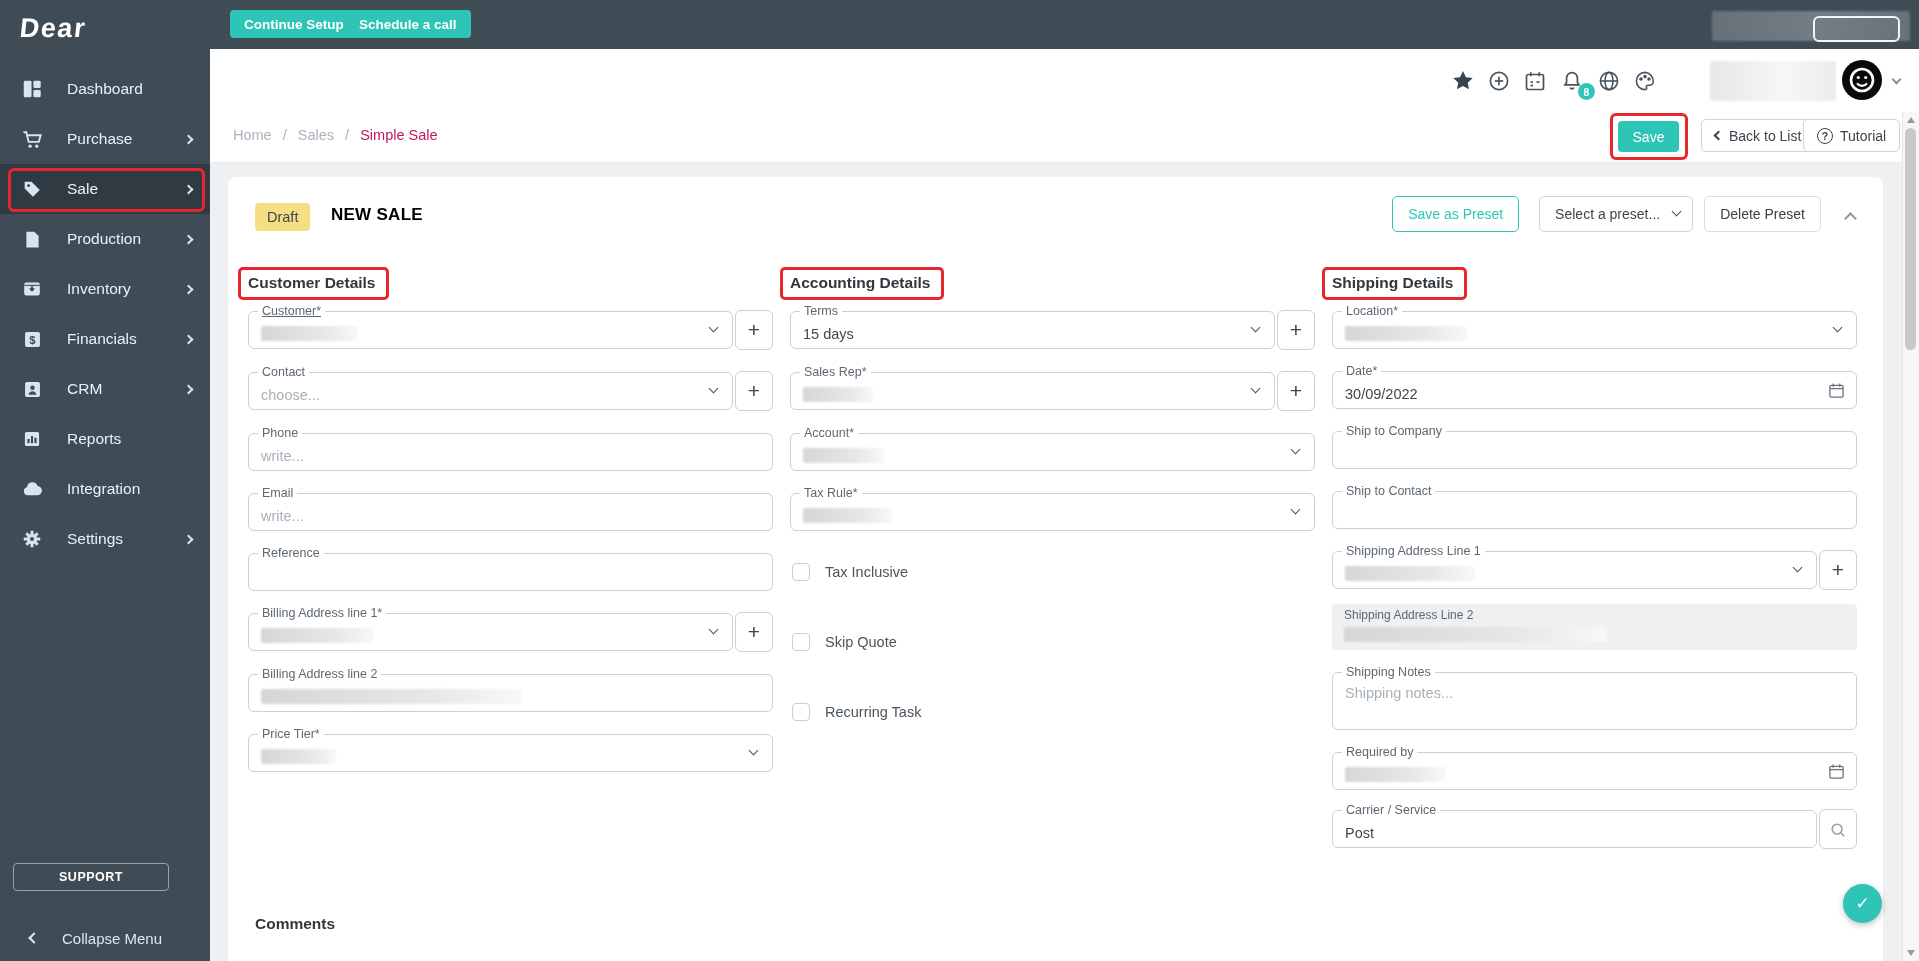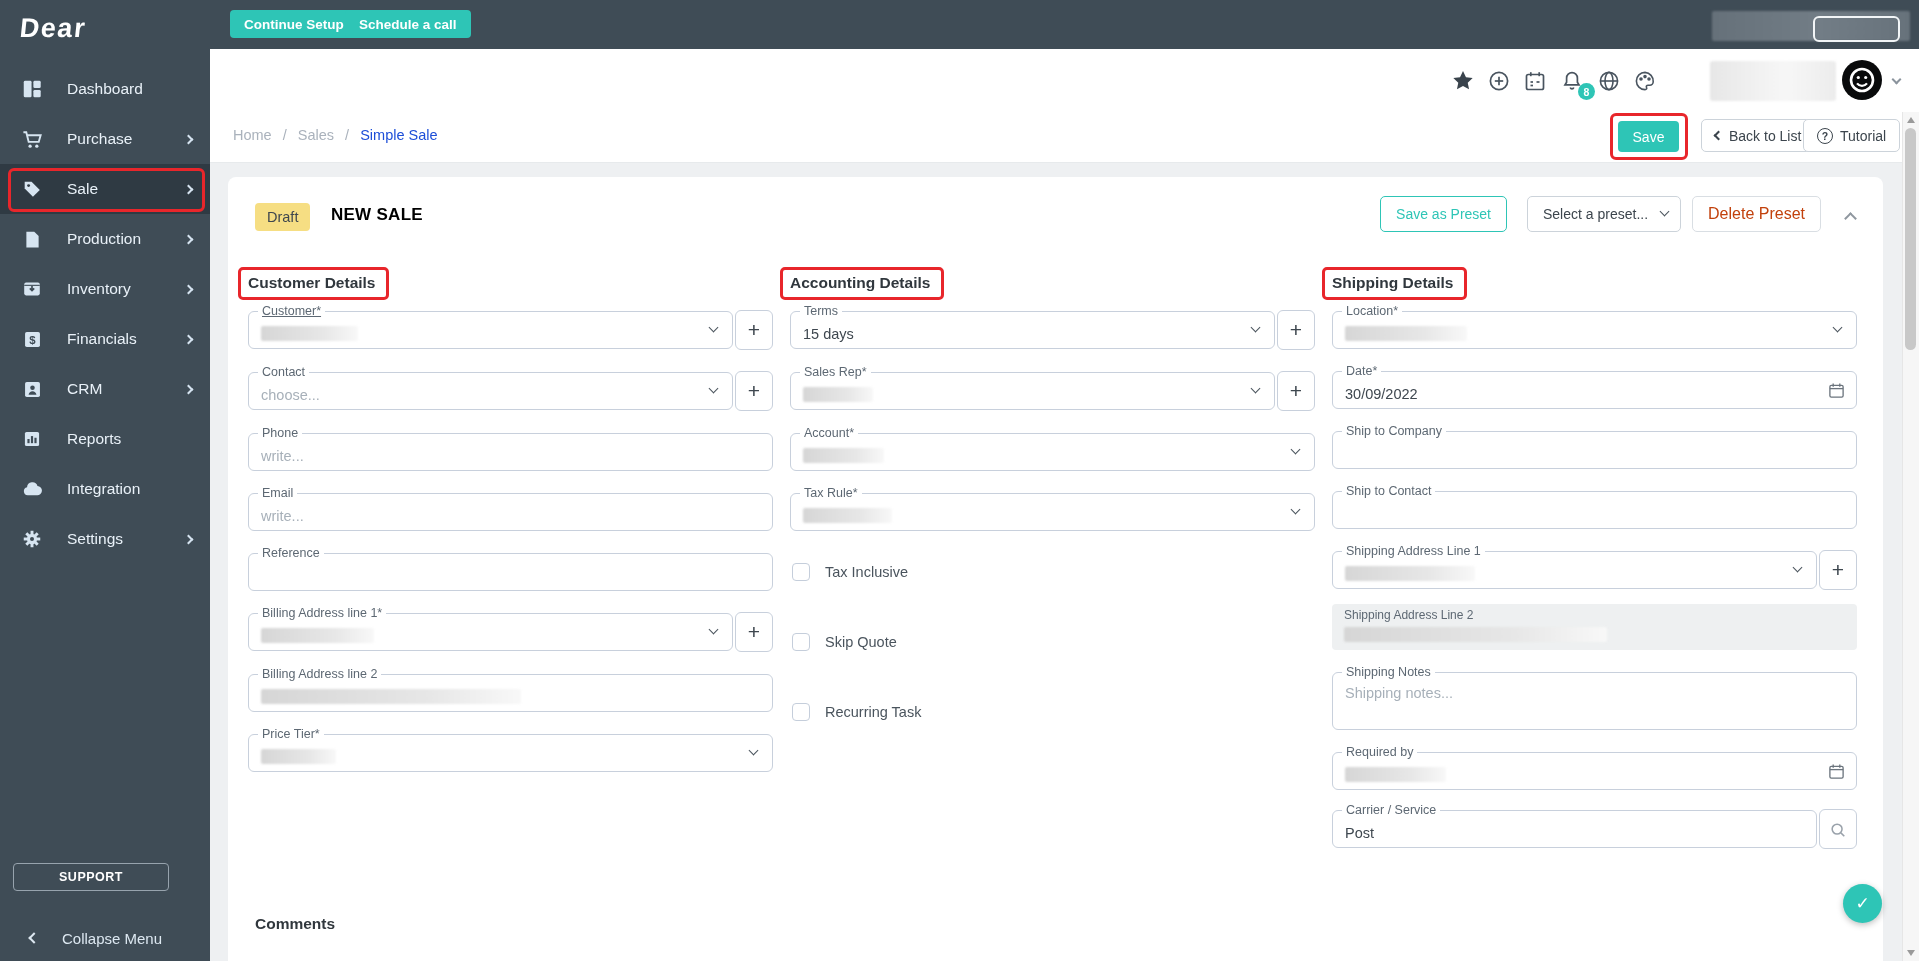--- a/index.html
+++ b/index.html
@@ -50,21 +50,21 @@
     background:#090a0b; z-index:7; cursor:pointer; }
   .av-chev { position:absolute; left:1893px; top:76px; width:7px; height:7px;
     border-right:2px solid #8b949d; border-bottom:2px solid #8b949d; transform:rotate(45deg); z-index:7; cursor:pointer; }
 
   
   .crumb-row { position:absolute; left:210px; top:110px; width:1709px; height:53px; background:#fff;
     border-bottom:1px solid #e7eaec; z-index:3; }
   .crumbs { position:absolute; left:23px; top:17px; font-size:14.5px; color:#aab2bc; }
   .crumbs .sep { margin:0 7px; color:#aab2bc; }
   .crumb-link { color:#aab2bc; cursor:pointer; }
-  .crumb-cur { color:#1d4ed8; }
+  .crumb-cur { color:#be185d; }
   .save-wrap { position:absolute; left:1408px; top:11px; }
   .save-btn { position:relative; width:61px; height:31px; background:#2ec5b6; border:none; border-radius:4px;
     color:#fff; font-size:14px; cursor:pointer; font-family:"Liberation Sans", sans-serif; }
   .ghost-btn { position:absolute; top:9px; height:33px; background:#fff; border:1px solid #ccd3da;
     border-radius:5px; color:#3c454d; font-size:14px; cursor:pointer; display:flex; align-items:center;
     gap:7px; padding:0 13px; font-family:"Liberation Sans", sans-serif; }
   .back-chev { width:7px; height:7px; border-left:2px solid #3c454d; border-bottom:2px solid #3c454d;
     transform:rotate(45deg); }
   .q-circle { width:16px; height:16px; border:1.5px solid #3c454d; border-radius:50%; display:flex;
     align-items:center; justify-content:center; font-size:10.5px; font-weight:bold; color:#3c454d; }
@@ -78,21 +78,21 @@
   .form-title { display:inline-block; margin-left:16px; font-size:17px; font-weight:bold; color:#000000;
     vertical-align:2px; letter-spacing:.3px; }
   .preset-row { position:absolute; right:22px; top:19px; display:flex; align-items:center; gap:11px; }
   .preset-save { height:36px; padding:0 15px; background:#fff; border:1px solid #2ec5b6; border-radius:5px;
     color:#2ec5b6; font-size:14px; cursor:pointer; font-family:"Liberation Sans", sans-serif; }
   .preset-select { height:36px; padding:0 32px 0 15px; background:#fff; border:1px solid #ccd3da;
     border-radius:5px; color:#3c454d; font-size:14px; cursor:pointer; position:relative;
     font-family:"Liberation Sans", sans-serif;margin-left:9px; }
   .preset-select .chev { right:12px; }
   .preset-del { height:36px; padding:0 15px; background:#fff; border:1px solid #d9dee3; border-radius:5px;
-    color:#c2410c; font-size:16px; font-family:"Liberation Sans", sans-serif; }
+    color:#404040; font-size:14px; font-family:"Liberation Sans", sans-serif; }
   .caret-up { width:9px; height:9px; border-top:2px solid #8f979f; border-right:2px solid #8f979f;
     transform:rotate(-45deg); margin:8px 6px 0 14px; cursor:pointer; }
 
   .columns { display:grid; grid-template-columns:525px 525px 525px; column-gap:17px; padding:0 22px 0 20px; }
   .sec-title { position:relative; display:inline-block; font-size:15.5px; font-weight:bold; color:#30373d;
     margin:0 0 19px 0; align-self:flex-start; }
   .sec-anno { position:absolute; left:-10px; right:-14px; top:-7px; bottom:-8px; border:3px solid #e8262b;
     border-radius:5px; pointer-events:none; }
   .col { display:flex; flex-direction:column; }
 

